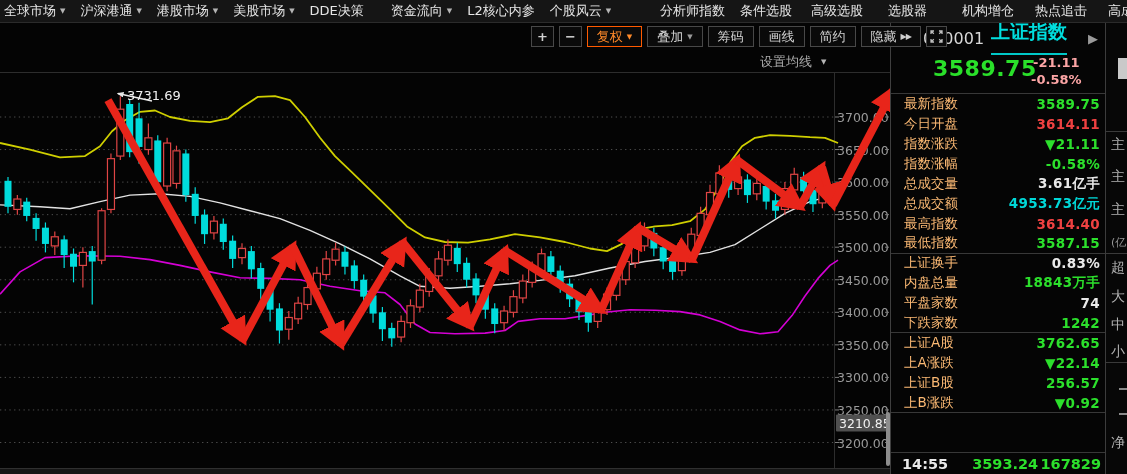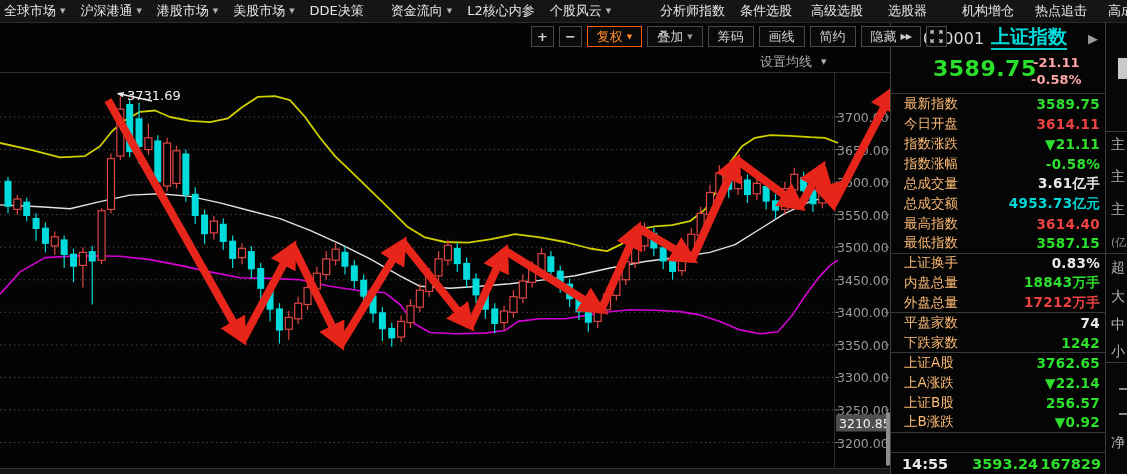--- a/index.html
+++ b/index.html
@@ -32,21 +32,21 @@
          transform:translateY(-50%);}
   .ytick.prev{left:836px;width:auto;padding:1px 3px;background:#4f4f4f;color:#f0f0f0;border-radius:1px;}
   #peak-label{position:absolute;left:127px;top:88px;color:#f0f0f0;font-size:13px;z-index:6;}
   
   #qpanel{position:absolute;left:890px;top:23px;width:215px;height:451px;background:#050505;
           border-left:1px solid #3f3f3f;z-index:10;box-sizing:border-box;}
   .qheader{height:30px;display:flex;align-items:center;padding:0 4px;}
   .qarrow{color:#9a9a9a;font-size:13px;width:16px;text-align:center;cursor:default;}
   .qcode{color:#d8d8d8;font-size:16px;margin-left:12px;}
   .qname{color:#00dede;font-size:19px;font-weight:bold;margin-left:7px;border-bottom:2px solid #00c8c8;
-         padding-bottom:2px;line-height:1.1;text-align:center;}
+         padding-bottom:11px;line-height:1.1;text-align:center;}
   .qarrow.next{margin-left:auto;}
   .qprice-row{position:relative;height:39px;}
   .qprice{position:absolute;left:42px;top:3px;font-size:22px;font-weight:bold;color:#2ae02a;letter-spacing:.5px;}
   .qchg{position:absolute;left:140px;top:1px;font-size:13px;font-weight:bold;color:#fca5a5;line-height:17px;text-align:center;}
   #qrows{position:absolute;top:70px;left:0;right:0;border-top:1px solid #383838;}
   .qrow{height:19.95px;display:flex;align-items:center;justify-content:space-between;
         padding:0 5px 0 13px;font-size:13.5px;box-sizing:border-box;}
   .qrow .lab{color:#fdba74;}
   .qrow .val{font-weight:bold;letter-spacing:.3px;}
   .qrow.divafter{border-bottom:1px solid #383838;}
@@ -527,24 +527,20 @@
           <span class="val c-green">3587.15</span>
         </div>
         <div class="qrow">
           <span class="lab">上证换手</span>
           <span class="val c-white">0.83%</span>
         </div>
         <div class="qrow">
           <span class="lab">内盘总量</span>
           <span class="val c-green">18843<span class="c-green">万手</span></span>
         </div>
-        <div class="qrow divafter">
-          <span class="lab">外盘总量</span>
-          <span class="val c-red">17212<span class="c-red">万手</span></span>
-        </div>
         <div class="qrow">
           <span class="lab">平盘家数</span>
           <span class="val c-white">74</span>
         </div>
         <div class="qrow divafter">
           <span class="lab">下跌家数</span>
           <span class="val c-green">1242</span>
         </div>
         <div class="qrow">
           <span class="lab">上证A股</span>

